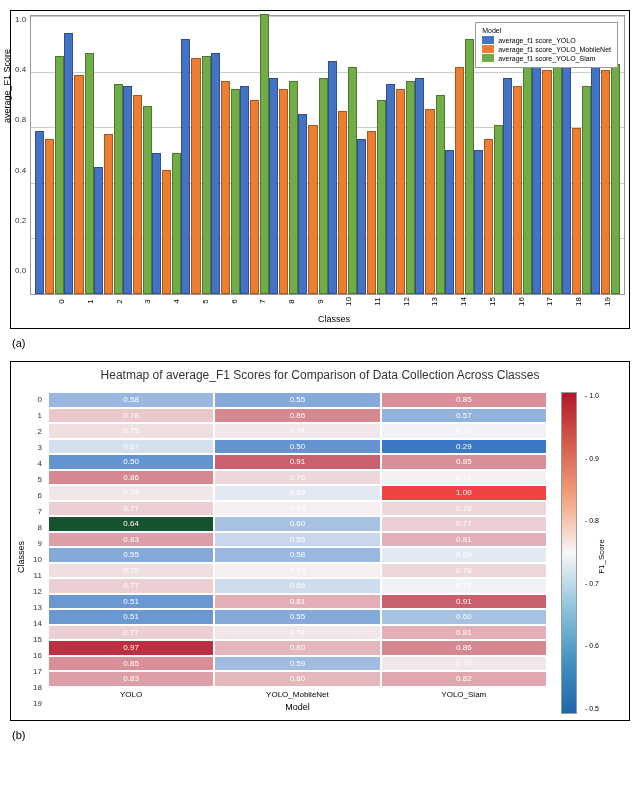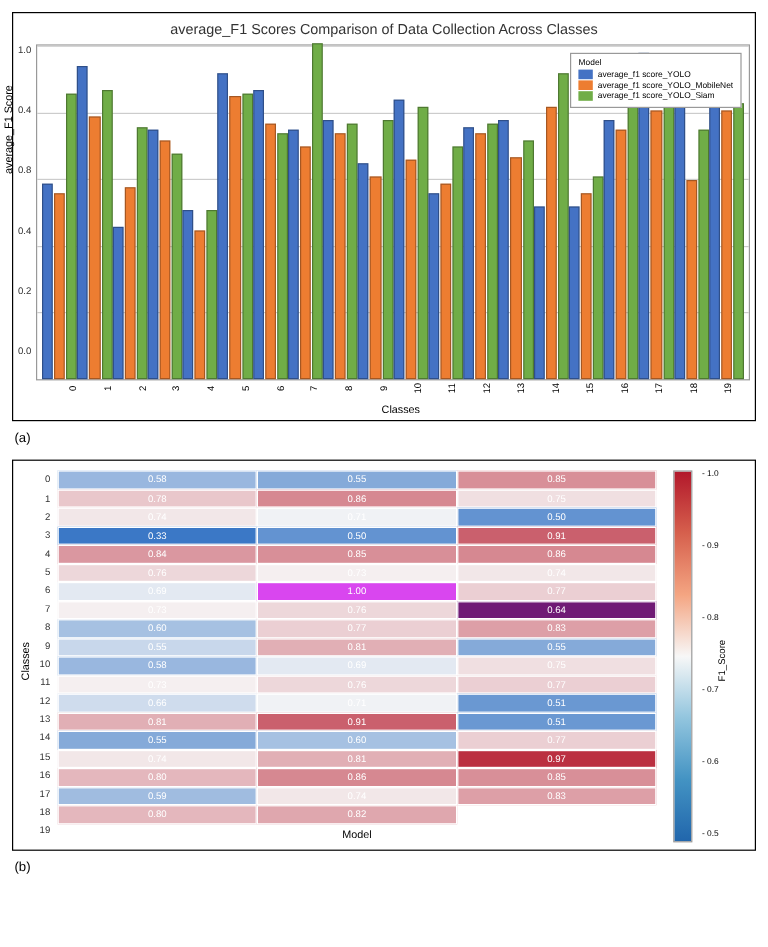--- a/index.html
+++ b/index.html
@@ -214,21 +214,20 @@
     right: -44px;
     top: 50%;
     transform: rotate(-90deg);
     font-size: 8px;
   }
 </style>
 </head>
 <body>
 
 <div class="chart-container">
-  <div class="chart-title">average_F1 Scores Comparison of Data Collection Across Classes</div>
   <div class="bar-chart">
     <span class="y-label">average_F1 Score</span>
     <div class="y-axis" id="bar-yaxis">
         <div>1.0</div>
         <div>0.4</div>
         <div>0.8</div>
         <div>0.4</div>
         <div>0.2</div>
         <div>0.0</div>
       </div>
@@ -417,20 +416,21 @@
       </div>
       <div class="x-label">
         <span>19</span>
       </div>
     </div>
   <div class="x-axis-label" style="margin-left:28px">Classes</div>
 </div>
 <div class="caption">(a)</div>
 
 <div class="chart-container">
+  <div class="chart-title">Heatmap of average_F1 Scores for Comparison of Data Collection Across Classes</div>
   <div class="heatmap-wrapper" style="padding:4px 50px 4px 18px; position:relative;">
     <span class="hm-y-label">Classes</span>
     <div class="hm-y-axis" id="hm-yaxis">
         <div class="hm-y-tick">0</div>
         <div class="hm-y-tick">1</div>
         <div class="hm-y-tick">2</div>
         <div class="hm-y-tick">3</div>
         <div class="hm-y-tick">4</div>
         <div class="hm-y-tick">5</div>
         <div class="hm-y-tick">6</div>
@@ -448,39 +448,40 @@
         <div class="hm-y-tick">18</div>
         <div class="hm-y-tick">19</div>
       </div>
     <div style="flex:1; display:flex; flex-direction:column;">
       <div class="hm-grid" id="hm-grid">
           <div class="hm-cell" style="background: rgb(153, 183, 223);">0.58</div>
           <div class="hm-cell" style="background: rgb(133, 170, 217);">0.55</div>
           <div class="hm-cell" style="background: rgb(216, 143, 152);">0.85</div>
           <div class="hm-cell" style="background: rgb(233, 199, 203);">0.78</div>
           <div class="hm-cell" style="background: rgb(214, 136, 145);">0.86</div>
+          <div class="hm-cell" style="background: rgb(146, 179, 221);">0.57</div>
           <div class="hm-cell" style="background: rgb(240, 223, 225);">0.75</div>
           <div class="hm-cell" style="background: rgb(242, 231, 232);">0.74</div>
           <div class="hm-cell" style="background: rgb(240, 242, 245);">0.71</div>
+          <div class="hm-cell" style="background: rgb(213, 224, 238);">0.67</div>
           <div class="hm-cell" style="background: rgb(99, 147, 209);">0.50</div>
-          <div class="hm-cell" style="background: rgb(59, 120, 198);">0.33</div>
+          <div class="hm-cell" style="background: rgb(59, 120, 198);">0.29</div>
           <div class="hm-cell" style="background: rgb(99, 147, 209);">0.50</div>
           <div class="hm-cell" style="background: rgb(202, 96, 109);">0.91</div>
-          <div class="hm-cell" style="background: rgb(218, 151, 160);">0.84</div>
           <div class="hm-cell" style="background: rgb(216, 143, 152);">0.85</div>
           <div class="hm-cell" style="background: rgb(214, 136, 145);">0.86</div>
           <div class="hm-cell" style="background: rgb(237, 215, 218);">0.76</div>
           <div class="hm-cell" style="background: rgb(245, 239, 240);">0.73</div>
           <div class="hm-cell" style="background: rgb(242, 231, 232);">0.74</div>
           <div class="hm-cell" style="background: rgb(227, 233, 242);">0.69</div>
-          <div class="hm-cell" style="background: #d946ef;">1.00</div>
+          <div class="hm-cell" style="background: #ef4444;">1.00</div>
           <div class="hm-cell" style="background: rgb(235, 207, 211);">0.77</div>
           <div class="hm-cell" style="background: rgb(245, 239, 240);">0.73</div>
           <div class="hm-cell" style="background: rgb(237, 215, 218);">0.76</div>
-          <div class="hm-cell" style="background: #701a75;">0.64</div>
+          <div class="hm-cell" style="background: #14532d;">0.64</div>
           <div class="hm-cell" style="background: rgb(166, 193, 226);">0.60</div>
           <div class="hm-cell" style="background: rgb(235, 207, 211);">0.77</div>
           <div class="hm-cell" style="background: rgb(221, 159, 167);">0.83</div>
           <div class="hm-cell" style="background: rgb(200, 215, 235);">0.55</div>
           <div class="hm-cell" style="background: rgb(225, 175, 181);">0.81</div>
           <div class="hm-cell" style="background: rgb(133, 170, 217);">0.55</div>
           <div class="hm-cell" style="background: rgb(153, 183, 223);">0.58</div>
           <div class="hm-cell" style="background: rgb(227, 233, 242);">0.69</div>
           <div class="hm-cell" style="background: rgb(240, 223, 225);">0.75</div>
           <div class="hm-cell" style="background: rgb(245, 239, 240);">0.73</div>
@@ -500,20 +501,25 @@
           <div class="hm-cell" style="background: rgb(187, 48, 65);">0.97</div>
           <div class="hm-cell" style="background: rgb(228, 183, 189);">0.80</div>
           <div class="hm-cell" style="background: rgb(214, 136, 145);">0.86</div>
           <div class="hm-cell" style="background: rgb(216, 143, 152);">0.85</div>
           <div class="hm-cell" style="background: rgb(160, 188, 224);">0.59</div>
           <div class="hm-cell" style="background: rgb(242, 231, 232);">0.74</div>
           <div class="hm-cell" style="background: rgb(221, 159, 167);">0.83</div>
           <div class="hm-cell" style="background: rgb(228, 183, 189);">0.80</div>
           <div class="hm-cell" style="background: rgb(223, 167, 174);">0.82</div>
         </div>
+      <div class="hm-x-labels" id="hm-xlabels">
+          <div>YOLO</div>
+          <div>YOLO_MobileNet</div>
+          <div>YOLO_Siam</div>
+        </div>
       <div class="hm-x-axis-label">Model</div>
     </div>
     <div class="colorbar">
       <div class="colorbar-gradient"></div>
       <div class="colorbar-ticks" id="cb-ticks">
           <div>- 1.0</div>
           <div>- 0.9</div>
           <div>- 0.8</div>
           <div>- 0.7</div>
           <div>- 0.6</div>

